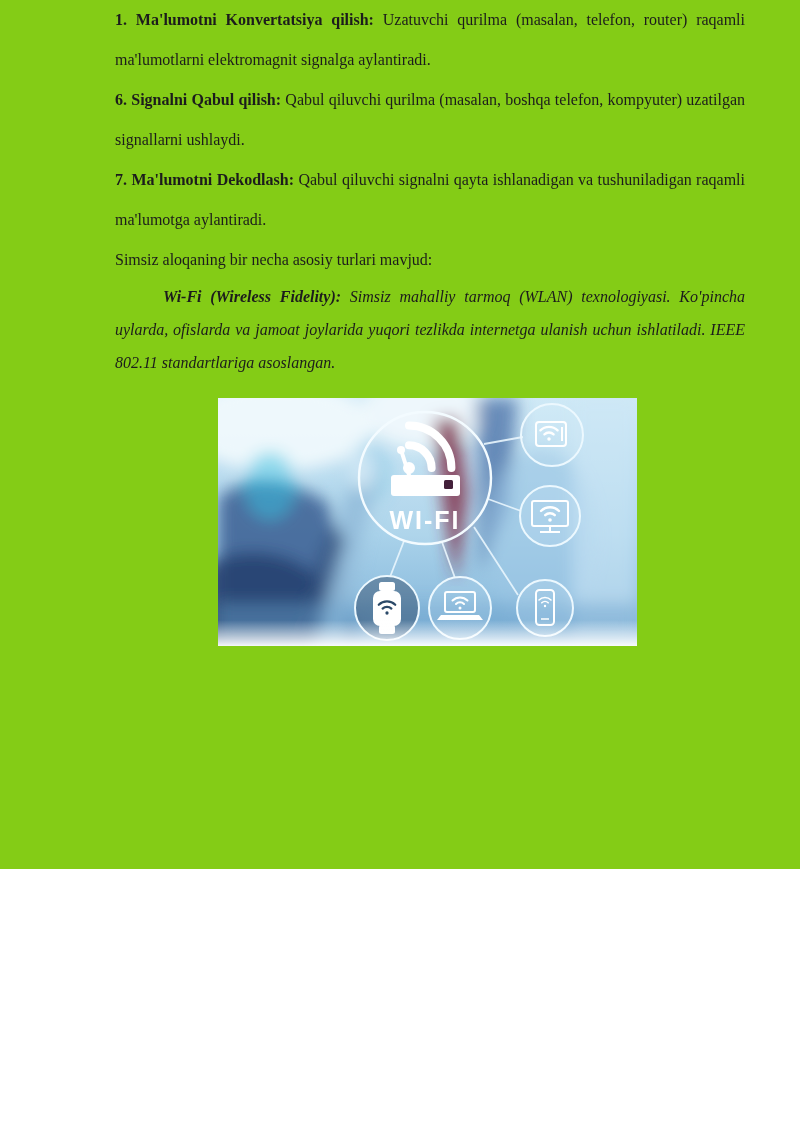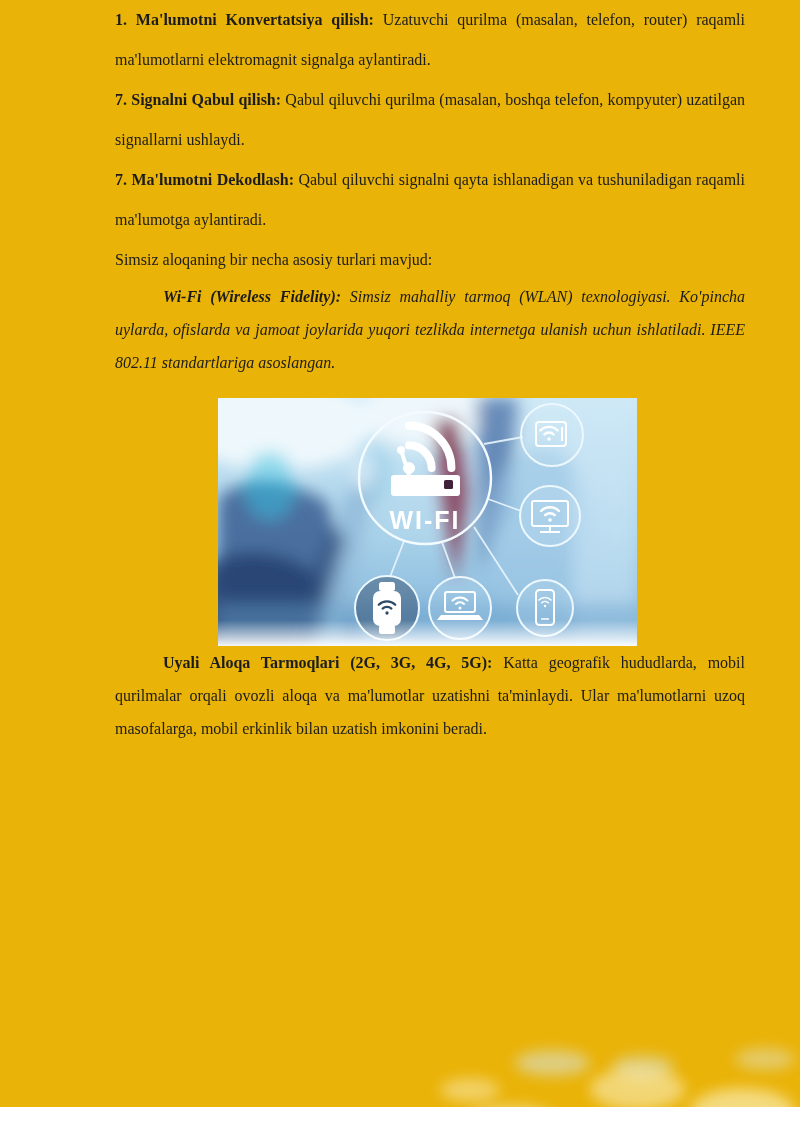--- a/index.html
+++ b/index.html
@@ -1,20 +1,20 @@
 <!DOCTYPE html>
 <html><head>
 <meta charset="utf-8">
 <style>
   html, body { margin: 0; padding: 0; background: #ffffff; }
   .page {
     position: relative;
     width: 800px;
-    height: 1107px;
-    background: #eab308;
+    height: 869px;
+    background: #84cc16;
     overflow: hidden;
     font-family: "Liberation Serif", serif;
     color: #1c1c1c;
   }
   .doc {
     position: absolute;
     left: 115px;
     top: 0;
     width: 630px;
   }
@@ -68,21 +68,21 @@
 </style>
 </head>
 <body>
 
 <div class="page">
   <div class="doc">
 
     <p class="num-para p1"><span class="bold">1. Ma'lumotni Konvertatsiya qilish:</span><span> Uzatuvchi qurilma (masalan, telefon, router) raqamli ma'lumotlarni elektromagnit signalga aylantiradi.</span></p>
 
 
-    <p class="num-para p3"><span class="bold">7. Signalni Qabul qilish:</span><span> Qabul qiluvchi qurilma (masalan, boshqa telefon, kompyuter) uzatilgan signallarni ushlaydi.</span></p>
+    <p class="num-para p3"><span class="bold">6. Signalni Qabul qilish:</span><span> Qabul qiluvchi qurilma (masalan, boshqa telefon, kompyuter) uzatilgan signallarni ushlaydi.</span></p>
 
     <p class="num-para p4"><span class="bold">7. Ma'lumotni Dekodlash:</span><span> Qabul qiluvchi signalni qayta ishlanadigan va tushuniladigan raqamli ma'lumotga aylantiradi.</span></p>
 
 
     <p class="intro">Simsiz aloqaning bir necha asosiy turlari mavjud:</p>
 
     <p class="indent-para wifi-para"><span class="bold">Wi-Fi (Wireless Fidelity):</span><span> Simsiz mahalliy tarmoq (WLAN) texnologiyasi. Ko'pincha uylarda, ofislarda va jamoat joylarida yuqori tezlikda internetga ulanish uchun ishlatiladi. IEEE 802.11 standartlariga asoslangan.</span></p>
 
     <div class="figure">
       <svg width="419" height="248" viewBox="0 0 419 248" xmlns="http://www.w3.org/2000/svg">
@@ -188,21 +188,20 @@
             <rect x="161" y="227" width="16" height="9" rx="2.5" fill="#ffffff"></rect>
             <rect x="155" y="193" width="28" height="35" rx="7" fill="#ffffff"></rect>
             <use href="#wifi" transform="translate(169,215) scale(1.1)" color="#2b4968"></use>
           </g>
         </g>
 
         <rect x="0" y="222" width="419" height="26" fill="url(#fade)"></rect>
       </svg>
     </div>
 
-    <p class="indent-para cell-para"><span class="bold">Uyali Aloqa Tarmoqlari (2G, 3G, 4G, 5G):</span><span> Katta geografik hududlarda, mobil qurilmalar orqali ovozli aloqa va ma'lumotlar uzatishni ta'minlaydi. Ular ma'lumotlarni uzoq masofalarga, mobil erkinlik bilan uzatish imkonini beradi.</span></p>
 
   </div>
 
   <div class="smudge sm-b1"></div>
   <div class="smudge sm-b2"></div>
   <div class="smudge sm-b3"></div>
   <div class="smudge sm-y1"></div>
   <div class="smudge sm-y2"></div>
   <div class="smudge sm-y3"></div>
   <div class="smudge sm-y4"></div>

